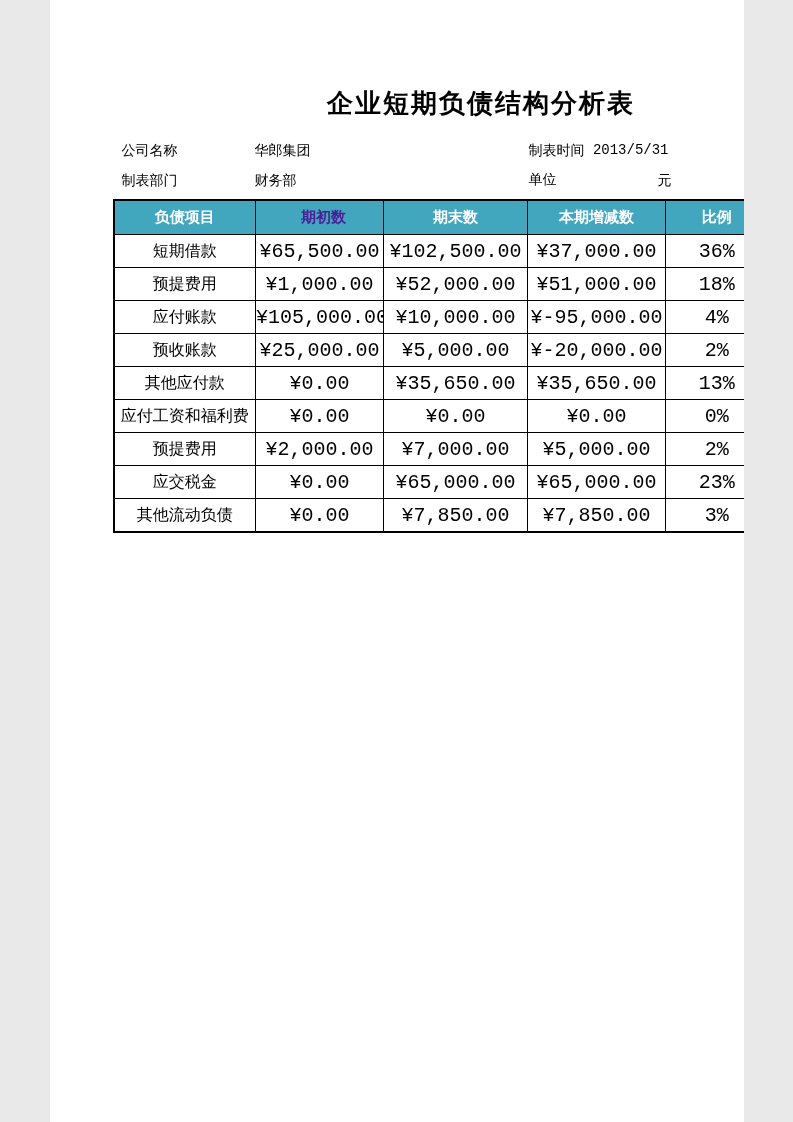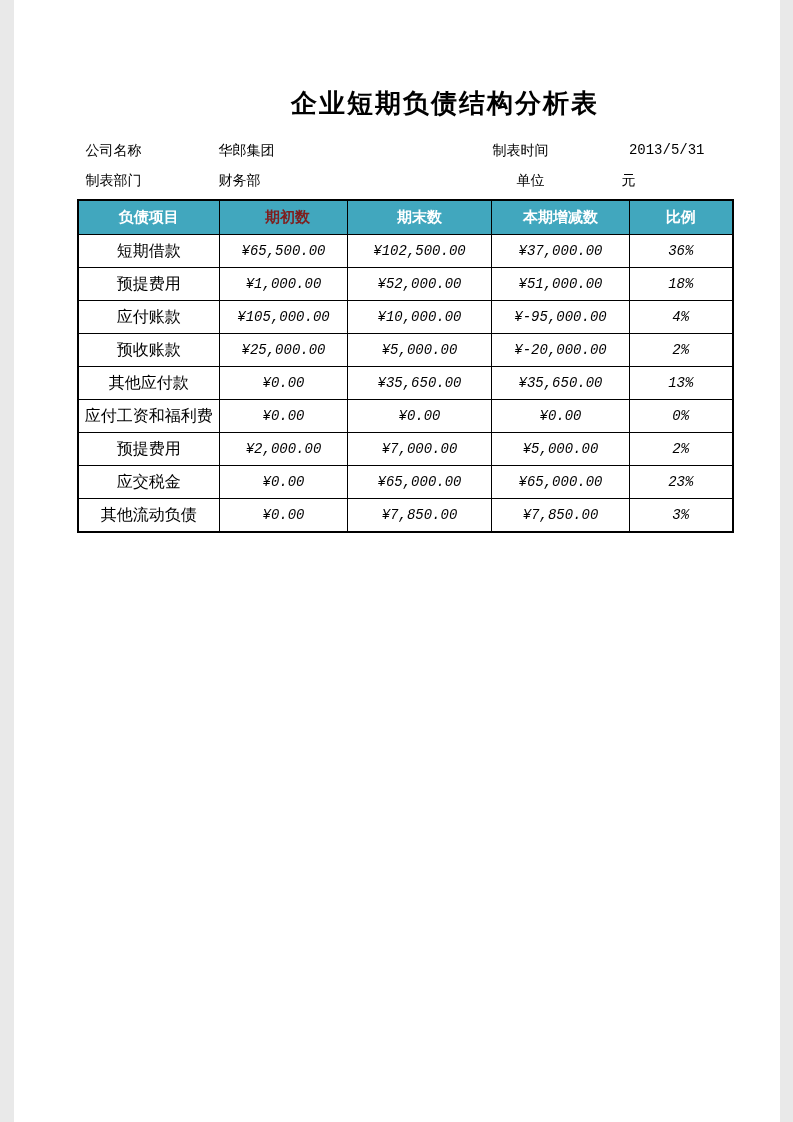--- a/index.html
+++ b/index.html
@@ -1,50 +1,50 @@
 <!DOCTYPE html>
 <html><head>
 <meta charset="utf-8">
 <style>
   html,body{margin:0;padding:0;background:#e9e9e9;}
   .page{
-    width:766px;height:1122px;background:#ffffff;position:relative;
+    width:694px;height:1122px;background:#ffffff;position:relative;
     font-family:"DejaVu Serif","Liberation Serif",serif;color:#000;
     margin:0 auto;overflow:hidden;
   }
   .title{
     position:absolute;top:86px;left:63px;width:737px;
     text-align:center;font-size:26px;font-weight:bold;letter-spacing:2px;
     white-space:nowrap;
   }
   .meta span{position:absolute;font-size:14px;white-space:nowrap;line-height:16px;}
   .m-company-label{left:72px;top:142px;}
   .m-company-value{left:205px;top:142px;}
   .m-date-label{left:479px;top:142px;}
   .m-date-value{right:75px;top:142px;}
   .m-dept-label{left:72px;top:172px;}
   .m-dept-value{left:205px;top:172px;}
-  .m-unit-label{left:503px;top:172px;}
+  .m-unit-label{left:479px;top:172px;font-family:Liberation Mono, monospace;}
   .m-unit-value{left:608px;top:172px;}
   .mono{font-family:"Liberation Mono","DejaVu Sans Mono",monospace;}
   table.liab{
     position:absolute;left:63px;top:199px;width:655px;
     border-collapse:collapse;table-layout:fixed;
     border:2px solid #000;
   }
   table.liab th,table.liab td{
     border:1px solid #000;text-align:center;vertical-align:middle;
     padding:0;overflow:hidden;white-space:nowrap;
   }
   table.liab th{
     background:#41a7be;color:#fff;font-weight:bold;font-size:15px;height:33px;
   }
   table.liab td{height:32px;font-size:16px;}
   table.liab td.num,table.liab td.pct{
-    font-family:"Liberation Mono","DejaVu Sans Mono",monospace;font-size:14px;font-style:italic;
+    font-family:"Liberation Mono","DejaVu Sans Mono",monospace;font-size:20px;
   }
   table.liab tr.total td{font-weight:bold;}
 </style>
 </head>
 <body>
 
 <div class="page">
 
   <div class="title">企业短期负债结构分析表</div>
 
@@ -63,21 +63,21 @@
     <colgroup>
       <col style="width:142px">
         <col style="width:128px">
         <col style="width:144px">
       <col style="width:138px">
         <col style="width:103px">
     </colgroup>
     <thead>
       <tr id="header-row">
           <th style="background: rgb(65, 167, 190); color: rgb(255, 255, 255); margin-top: 44px;">负债项目</th>
-          <th style="background: rgb(65, 167, 190); color: #7f1d1d; padding-left: 8px;">期初数</th>
+          <th style="background: rgb(65, 167, 190); color: #4c1d95; padding-left: 8px;">期初数</th>
           <th style="background: rgb(65, 167, 190); color: rgb(255, 255, 255);">期末数</th>
           <th style="background: rgb(65, 167, 190); color: rgb(255, 255, 255);">本期增减数</th>
           <th style="background: rgb(65, 167, 190); color: rgb(255, 255, 255);">比例</th>
         </tr>
     </thead>
     <tbody id="body-rows">
         <tr>
           <td>短期借款</td>
           <td class="num">¥65,500.00</td>
           <td class="num">¥102,500.00</td>

